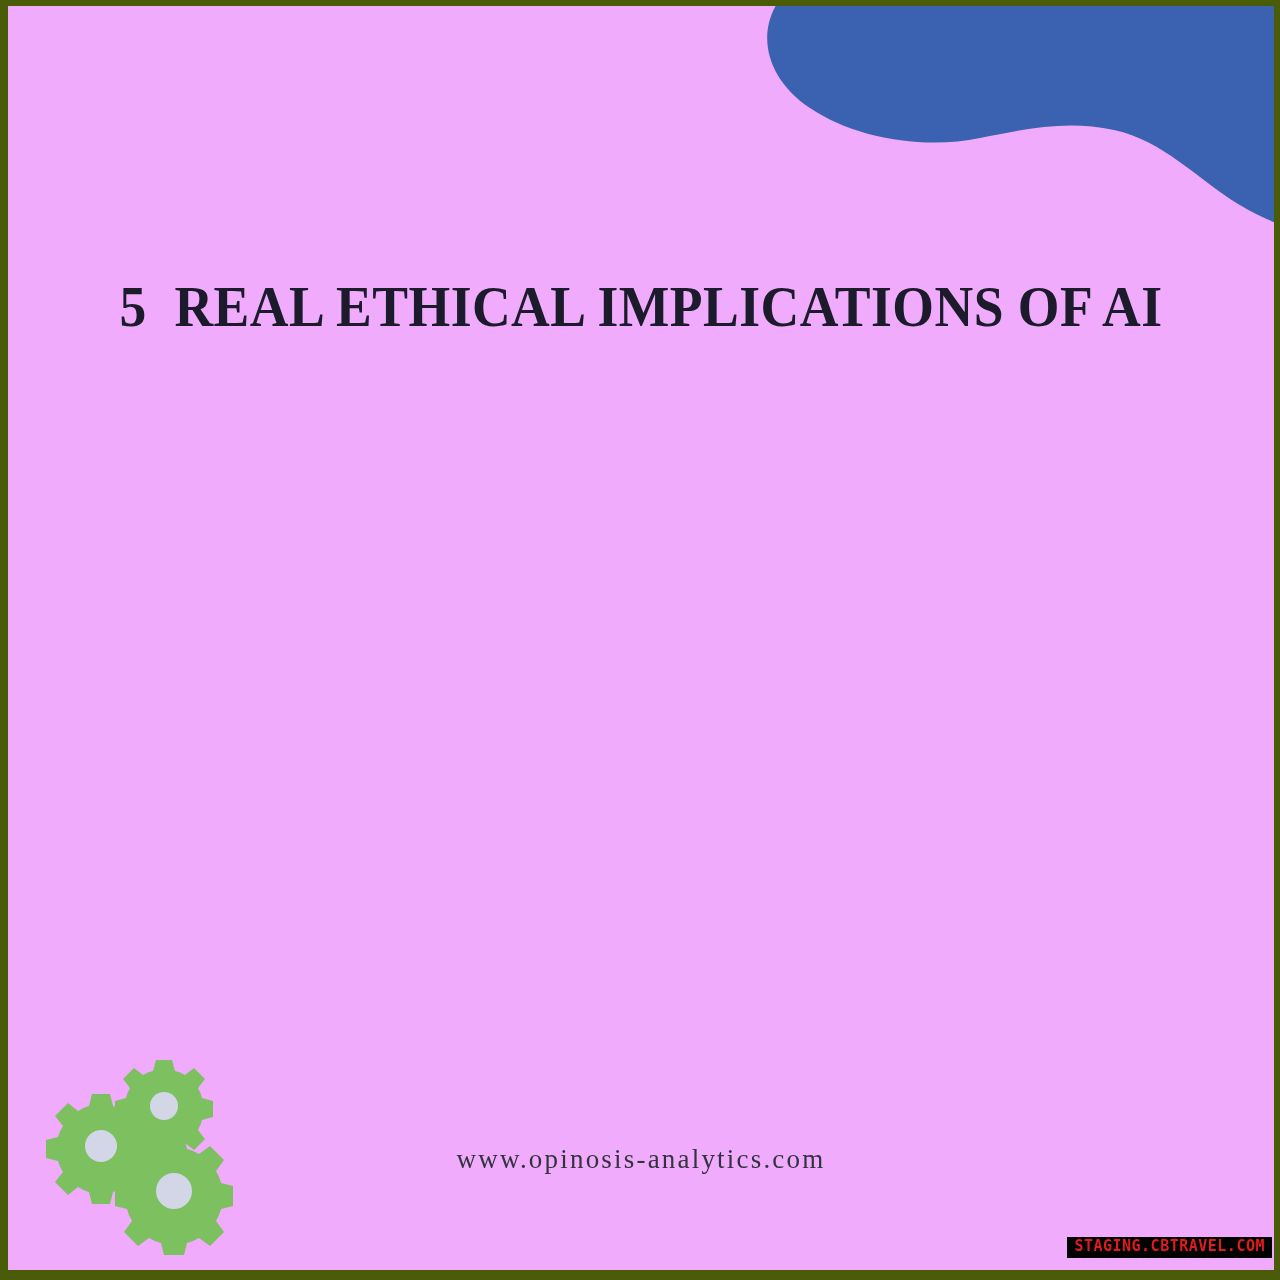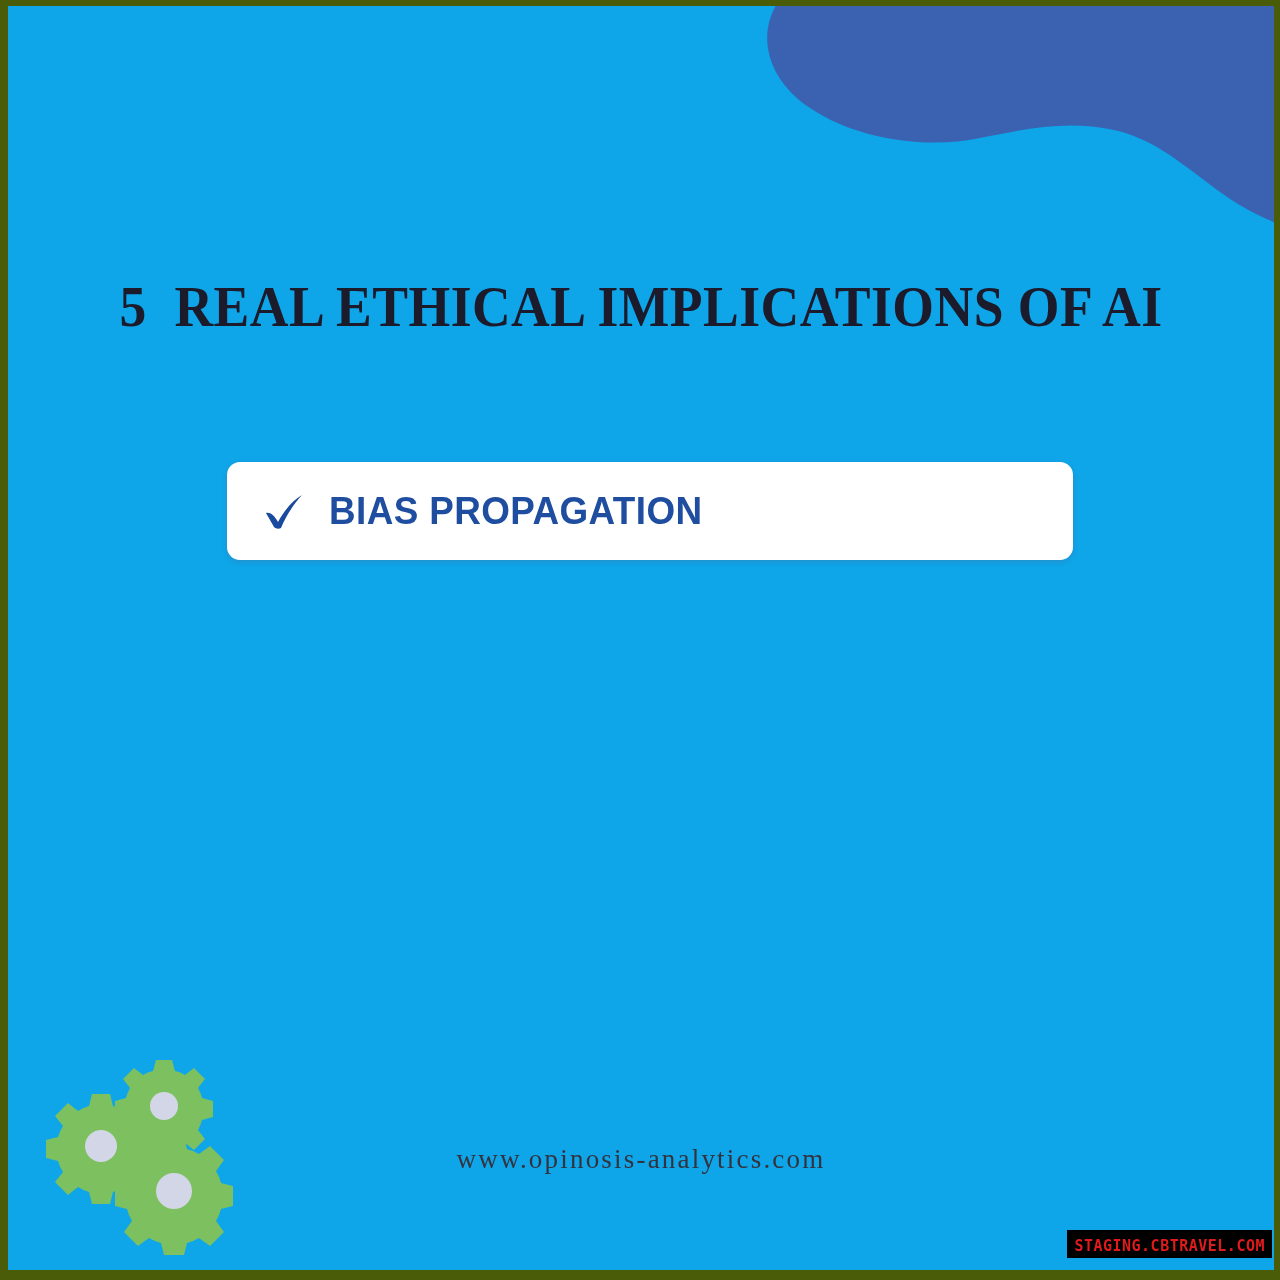--- a/index.html
+++ b/index.html
@@ -17,21 +17,21 @@
     font-family: "Liberation Sans", sans-serif;
   }
 
   
   .canvas {
     position: absolute;
     left: 8px;
     top: 6px;
     right: 6px;
     bottom: 10px;
-    background: #0ea5e9;
+    background: #f0abfc;
     overflow: hidden;
   }
 
   
   .blob {
     position: absolute;
     top: -4px;
     right: -4px;
     width: 560px;
     height: 240px;
@@ -124,21 +124,21 @@
   .watermark {
     position: absolute;
     right: 8px;
     bottom: 22px;
     background: #000000;
     color: #e01b1b;
     font-family: "DejaVu Sans Mono", "Liberation Mono", monospace;
     font-size: 15px;
     font-weight: 700;
     letter-spacing: 0.5px;
-    padding: 9px 7px 4px 7px;
+    padding: 2px 7px 4px 7px;
     line-height: 1;
     white-space: nowrap;
   }
 </style>
 </head>
 <body>
 
 <div class="poster">
   <div class="canvas">
 
@@ -149,27 +149,20 @@
                C 312 126, 350 118, 396 128
                C 446 139, 478 176, 520 202
                C 540 214, 556 220, 560 222
                L 560 0 Z" fill="#3b62b0"></path>
     </svg>
 
     <div class="title">5  REAL ETHICAL IMPLICATIONS OF AI</div>
 
     <div class="list">
 
-      <div class="card">
-        <svg class="check" viewBox="0 0 46 46">
-          <path d="M5 25 C 9 24, 13 27, 17 34 C 23 23, 31 13, 41 7
-                   C 32 17, 25 28, 20 40 C 18 41, 15 41, 13 39 Z" fill="#1a4a9e"></path>
-        </svg>
-        <span class="card-label">BIAS PROPAGATION</span>
-      </div>
 
 
 
 
 
     </div>
 
     <svg class="gears" viewBox="0 0 210 200">
       <g fill="#7dc060">
 

